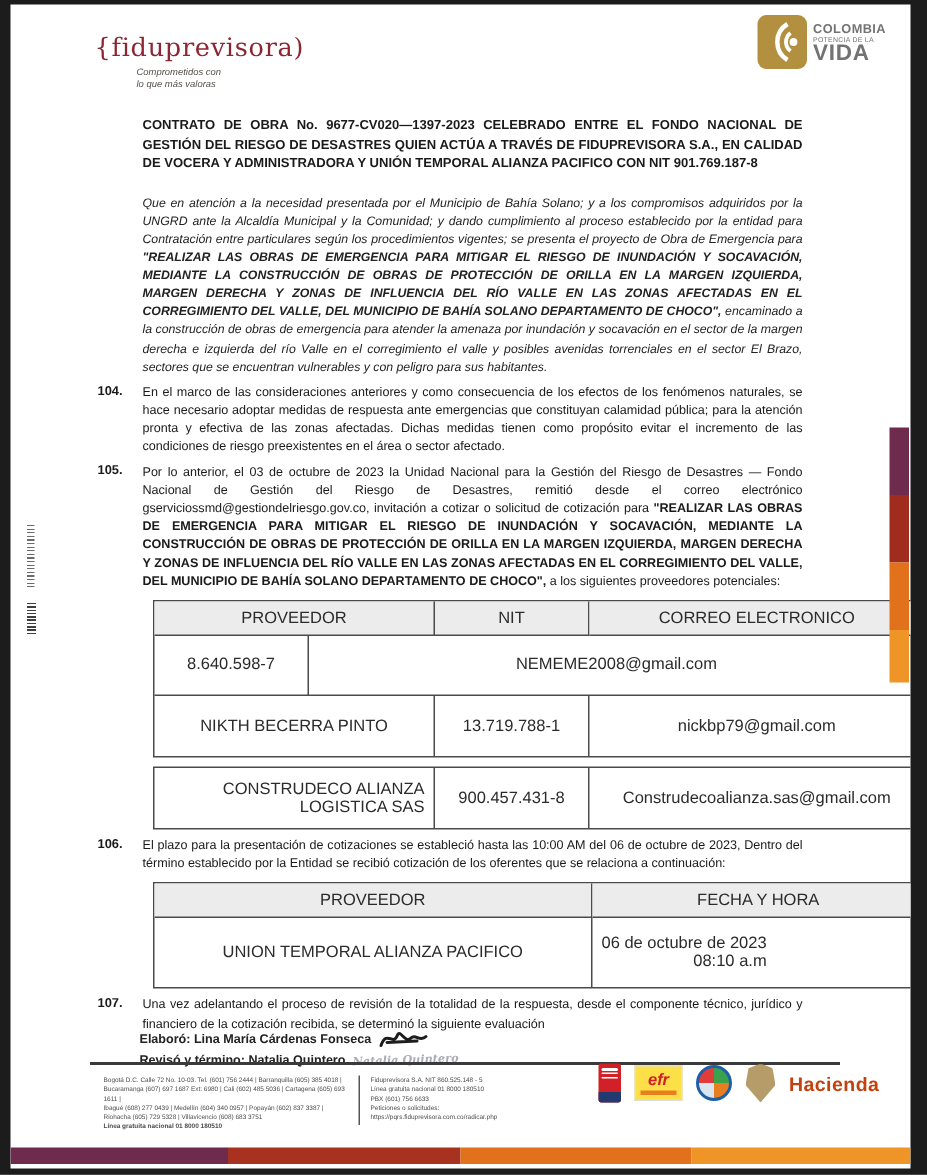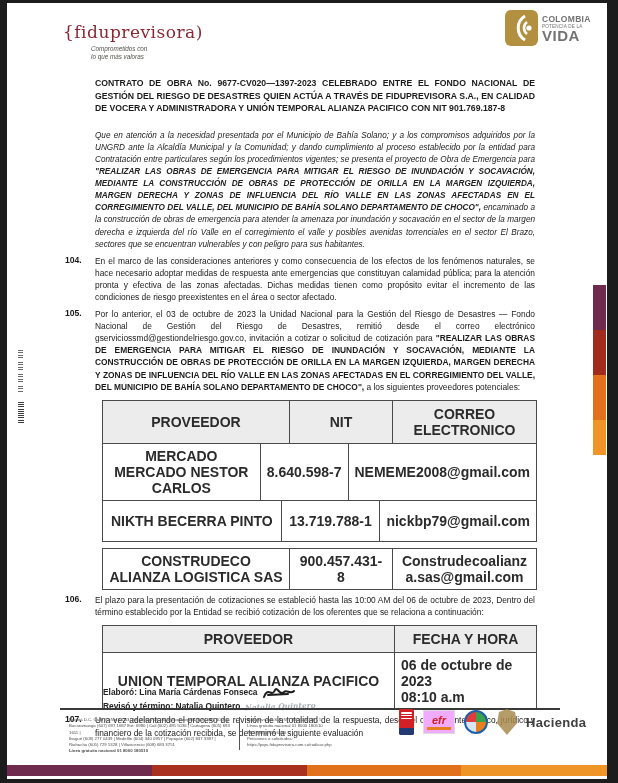--- a/index.html
+++ b/index.html
@@ -21,56 +21,56 @@
   
   .content{position:absolute;left:58px;top:74px;width:472px;color:#1a1a1a;}
   .title{margin-left:30px;width:440px;font-size:8.7px;font-weight:bold;line-height:12.6px;text-align:justify;}
   .intro{margin-left:30px;width:440px;margin-top:15px;font-style:italic;font-size:8.2px;line-height:12.1px;text-align:justify;color:#222;}
   .intro b{font-style:italic;}
   .item{display:flex;margin-top:4px;}
   .item .num{width:30px;font-weight:bold;font-size:8.6px;flex:0 0 30px;}
   .item .txt{width:440px;font-size:8.4px;line-height:12.2px;text-align:justify;}
 
   
-  .tbl{margin-left:37px;margin-top:7px;width:435px;font-weight:bold;font-size:14px;color:#2b2b2b;}
+  .tbl{margin-left:37px;margin-top:7px;width:515px;font-weight:normal;font-size:11px;color:#2b2b2b;}
   .t1-box{border:1.6px solid #4a4a4a;}
   .t-row{display:flex;}
   .t1 .c1{width:187px;}.t1 .c2{width:103px;}.t1 .c3{flex:1;}
   .t2 .c1{width:292px;}.t2 .c2{flex:1;}
   .cell{border-right:1.2px solid #4a4a4a;display:flex;align-items:center;justify-content:center;text-align:center;padding:4px 6px;box-sizing:border-box;}
   .cell:last-child{border-right:none;}
   .hrow .cell{background:#ececec;border-bottom:1.2px solid #4a4a4a;padding:5px 6px;}
   .drow .cell{border-bottom:1.2px solid #4a4a4a;min-height:40px;}
-  .drow:last-child .cell{border-bottom:none;}
+  .drow:last-child .cell{border-bottom:none;text-align:right;}
   .gap6{height:6px;}
   .cell .wrap{word-break:break-word;}
   .left-cell{justify-content:flex-start;text-align:left;}
 
   
-  .sig-block{position:absolute;left:96px;top:682px;font-size:8.4px;font-weight:bold;color:#222;}
+  .sig-block{position:absolute;left:86px;top:682px;font-size:8.4px;font-weight:bold;color:#222;}
   .sig-line{display:flex;align-items:center;height:14px;}
   .script{font-family:"DejaVu Serif","Liberation Serif",serif;font-style:italic;font-size:7.5px;color:#a9adb2;margin-left:5px;transform:rotate(-2deg);}
 
   
   .footer-rule{position:absolute;left:53px;top:705px;width:500px;height:2px;background:#3a3a3a;}
   .foot-left{position:absolute;left:62px;top:714px;width:165px;font-size:4.3px;line-height:6.3px;color:#4c4c4c;}
   .foot-left .b{font-weight:bold;}
   .foot-div{position:absolute;left:232px;top:714px;width:1px;height:33px;background:#555;}
   .foot-center{position:absolute;left:240px;top:714px;width:150px;font-size:4.3px;line-height:6.3px;color:#4c4c4c;}
   .foot-logos{position:absolute;left:392px;top:700px;height:38px;display:flex;align-items:center;gap:9px;}
   .gptw{width:15px;height:26px;background:#d12026;border-radius:2px;position:relative;padding:2px 1px;box-sizing:border-box;}
   .gptw .tl{height:1.5px;background:#fff;margin:1.2px 1px;border-radius:1px;}
   .gptw .arc{position:absolute;bottom:0;left:0;width:100%;height:7px;background:#223a70;border-radius:0 0 2px 2px;}
-  .efr{width:30px;height:22px;background:#f0abfc;border:.5px solid #ddd;display:flex;flex-direction:column;align-items:center;justify-content:center;}
+  .efr{width:30px;height:22px;background:#fde047;border:.5px solid #ddd;display:flex;flex-direction:column;align-items:center;justify-content:center;}
   .efr .t{color:#d12026;font-weight:bold;font-style:italic;font-size:11px;line-height:11px;}
   .efr .bar{width:24px;height:3px;background:#e87f1e;margin-top:1px;}
   .cert{width:24px;height:24px;border-radius:50%;border:2.5px solid #1f5fa8;box-sizing:border-box;
         background:conic-gradient(#3aa24a 0 90deg,#e87f1e 90deg 180deg,#d9e6f2 180deg 270deg,#e23b3b 270deg 360deg);}
   .crest{width:20px;height:26px;background:#a98b4f;clip-path:polygon(50% 0,90% 12%,100% 55%,50% 100%,0 55%,10% 12%);opacity:.85;}
-  .hac{font-size:13px;font-weight:bold;color:#404040;letter-spacing:.3px;}
+  .hac{font-size:13px;font-weight:bold;color:#c2410c;letter-spacing:.3px;}
 
   
   .bottom-bar{position:absolute;left:0;bottom:3px;width:600px;height:11px;display:flex;}
   .bottom-bar div{height:100%;}
   .right-strip{position:absolute;left:586px;top:282px;width:13px;}
   .right-strip div{width:100%;}
 
   
   .stamp{position:absolute;left:11px;top:347px;width:7px;}
   .stamp .lines{width:5px;height:42px;background:repeating-linear-gradient(to bottom,#6b6b6b 0 .8px,transparent .8px 2.4px);}
@@ -127,21 +127,20 @@
       </div>
 
       <div class="tbl t1">
         <div class="t1-box">
           <div class="t-row hrow">
             <div class="cell c1">PROVEEDOR</div>
             <div class="cell c2">NIT</div>
             <div class="cell c3">CORREO ELECTRONICO</div>
           </div>
           <div class="t-row drow">
-            <div class="cell c1">MERCADO MERCADO NESTOR CARLOS</div>
             <div class="cell c2">8.640.598-7</div>
             <div class="cell c3">NEMEME2008@gmail.com</div>
           </div>
           <div class="t-row drow">
             <div class="cell c1">NIKTH BECERRA PINTO</div>
             <div class="cell c2">13.719.788-1</div>
             <div class="cell c3">nickbp79@gmail.com</div>
           </div>
         </div>
         <div class="gap6"></div>

